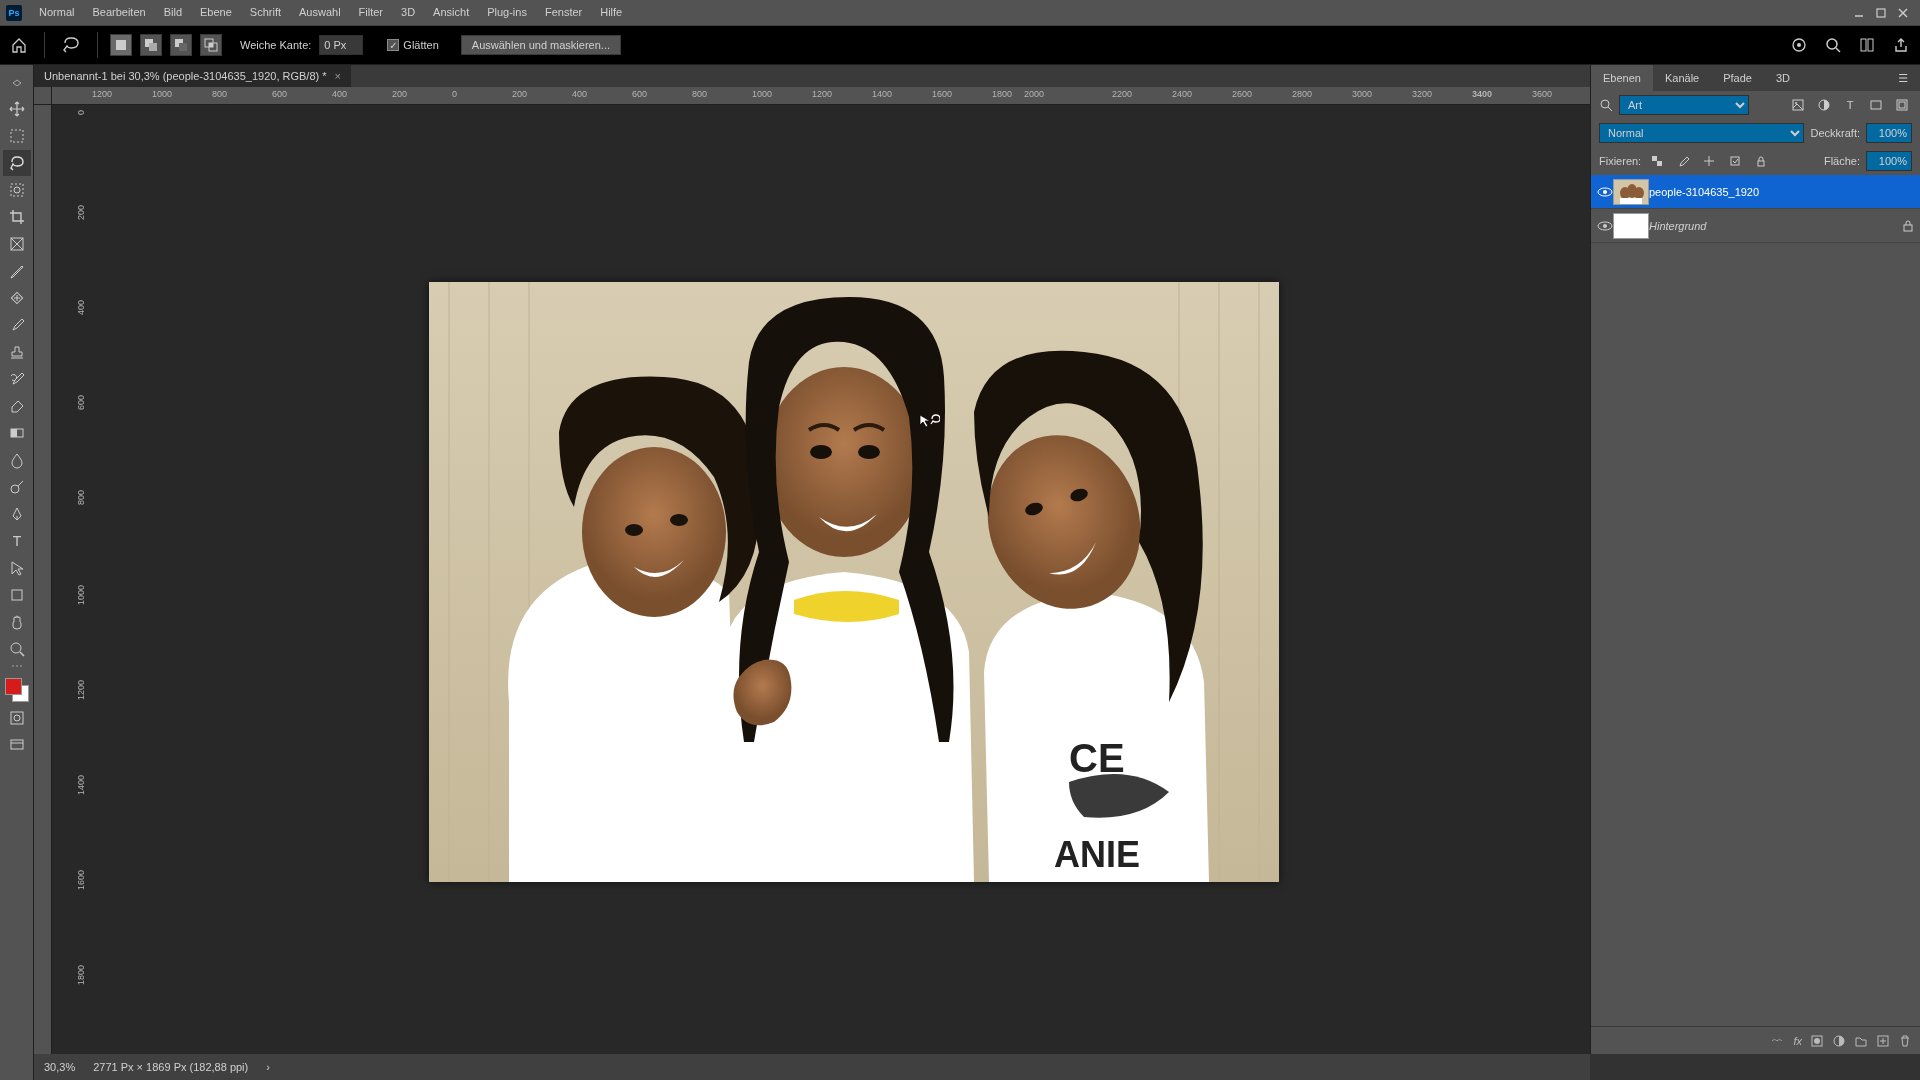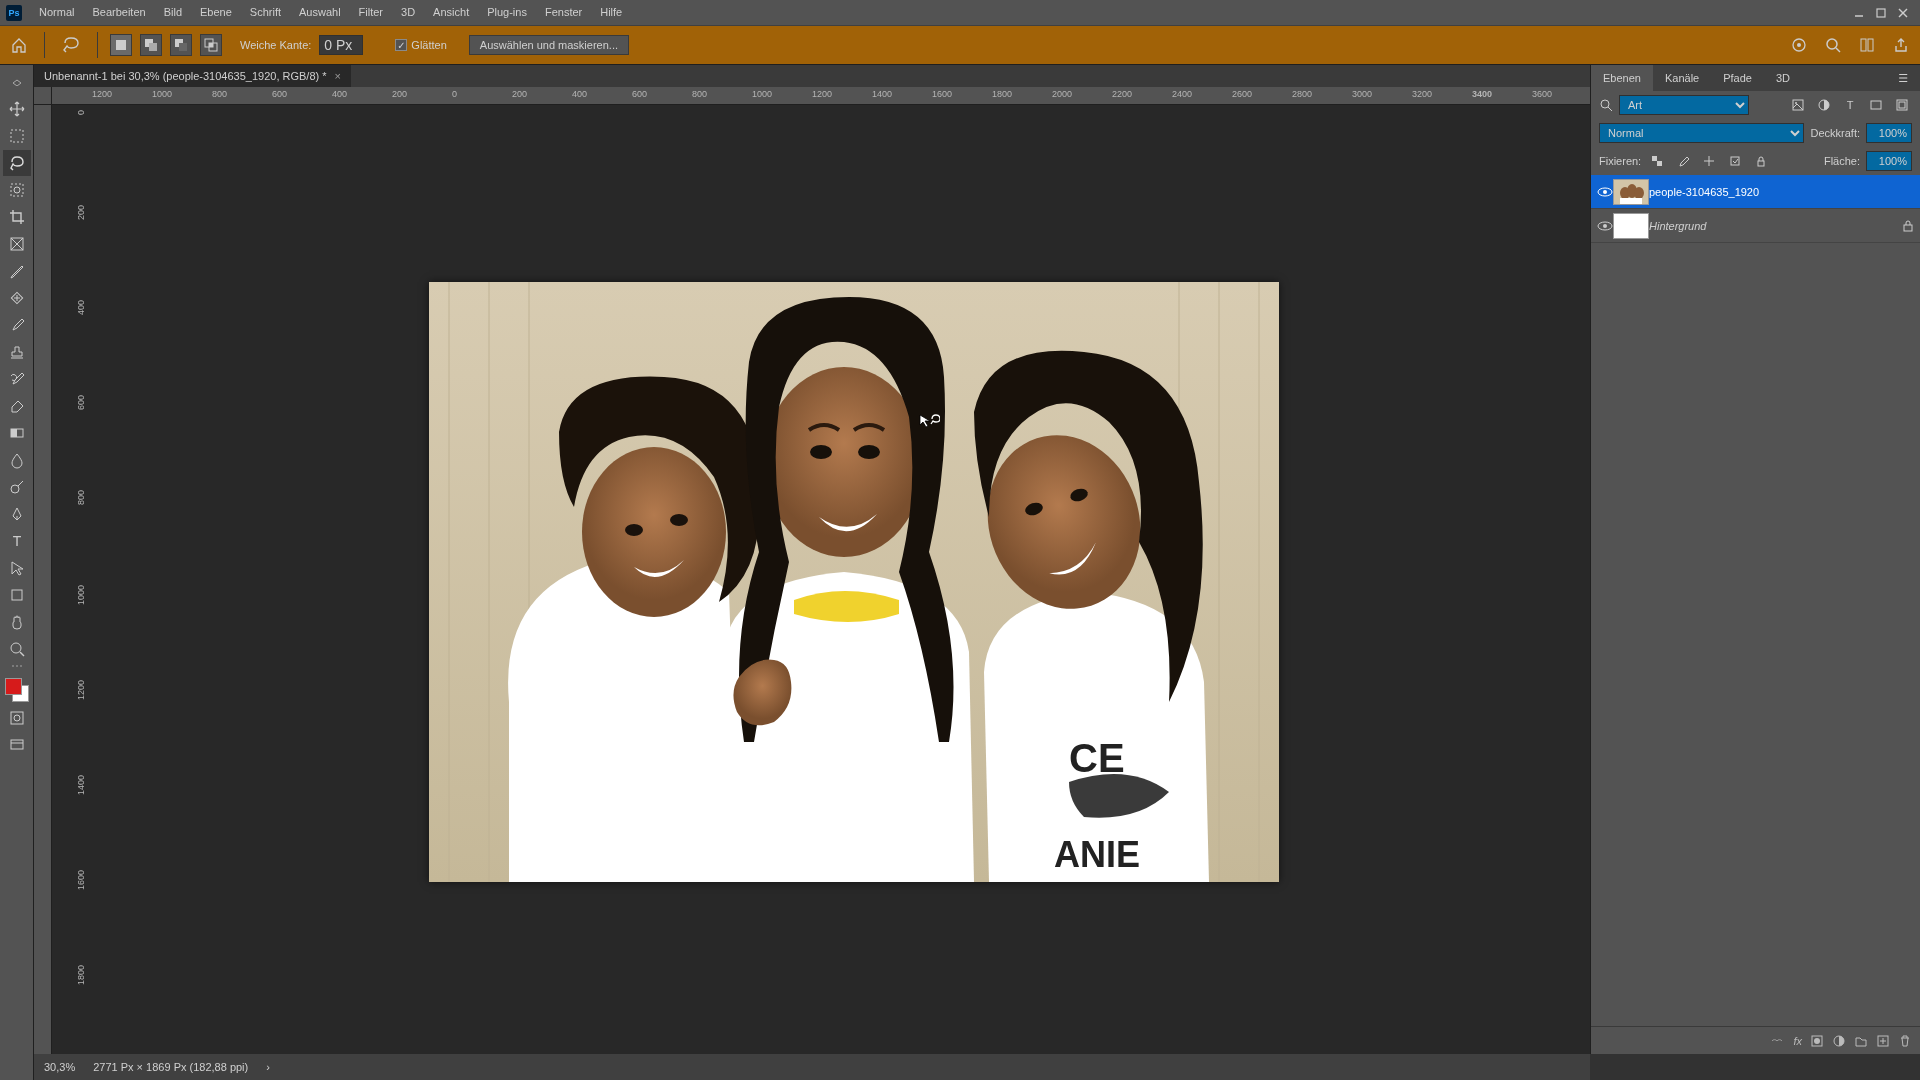--- a/index.html
+++ b/index.html
@@ -6,27 +6,27 @@
 body { background: #323232; width: 1920px; height: 1080px; overflow: hidden; color: #d0d0d0; font-size: 11px; }
 
 
 .menubar { height: 25px; background: #535353; display: flex; align-items: center; padding: 0 6px; }
 .menubar .logo { width: 16px; height: 16px; background: #001d36; color: #31a8ff; display: flex; align-items: center; justify-content: center; font-size: 9px; font-weight: bold; border-radius: 2px; margin-right: 8px; }
 .menubar .mi { padding: 0 9px; line-height: 25px; cursor: default; }
 .menubar .spacer { flex: 1; }
 .menubar .winbtn { width: 22px; height: 22px; display: flex; align-items: center; justify-content: center; cursor: default; }
 
 
-.optbar { height: 40px; background: #a16207; border-top: 1px solid #404040; border-bottom: 1px solid #1f1f1f; display: flex; align-items: center; padding: 0 6px; gap: 8px; }
+.optbar { height: 40px; background: #000000; border-top: 1px solid #404040; border-bottom: 1px solid #1f1f1f; display: flex; align-items: center; padding: 0 6px; gap: 8px; }
 .optbar .home { width: 26px; height: 26px; display: flex; align-items: center; justify-content: center; }
 .optbar .toolicon { width: 28px; height: 28px; display: flex; align-items: center; justify-content: center; }
 .optbar .sep { width: 1px; height: 26px; background: #3a3a3a; margin: 0 4px; }
 .optbar .modebtn { width: 22px; height: 22px; background: #535353; border: 1px solid #3a3a3a; display: flex; align-items: center; justify-content: center; }
 .optbar .modebtn.active { background: #6a6a6a; }
-.optbar input[type=text] { background: #393939; border: 1px solid #303030; color: #d0d0d0; height: 20px; width: 44px; padding: 0 4px; font-size: 14px; }
+.optbar input[type=text] { background: #393939; border: 1px solid #303030; color: #d0d0d0; height: 20px; width: 44px; padding: 0 4px; font-size: 11px; }
 .optbar .chk { width: 12px; height: 12px; border: 1px solid #8a8a8a; background: #535353; display: inline-flex; align-items: center; justify-content: center; margin-right: 4px; }
 .optbar .chk.checked::after { content: "✓"; font-size: 10px; color: #d0d0d0; }
 .optbar .btn { background: #535353; border: 1px solid #3a3a3a; padding: 3px 10px; cursor: default; }
 .optbar .rbtn { width: 26px; height: 26px; display: flex; align-items: center; justify-content: center; }
 
 
 .tools { position: absolute; left: 0; top: 65px; bottom: 0; width: 34px; background: #535353; border-right: 1px solid #1f1f1f; display: flex; flex-direction: column; align-items: center; padding-top: 4px; gap: 1px; }
 .tools .tool { width: 28px; height: 26px; display: flex; align-items: center; justify-content: center; position: relative; cursor: default; }
 .tools .tool.sel { background: #3a3a3a; }
 .tools .colors { margin-top: 6px; position: relative; width: 28px; height: 28px; }
@@ -143,21 +143,21 @@
     </div>
   <div class="modebtn">
       <svg width="14" height="14">
         <rect x="1" y="1" width="8" height="8" fill="none" stroke="#ccc"></rect>
         <rect x="5" y="5" width="8" height="8" fill="none" stroke="#ccc"></rect>
         <rect x="5" y="5" width="4" height="4" fill="#ccc"></rect>
       </svg>
     </div>
   <span style="margin-left:10px">Weiche Kante:</span>
   <input type="text" value="0 Px" style="">
-  <span style="display:flex;align-items:center;margin-left:24px">
+  <span style="display:flex;align-items:center;margin-left:16px">
       <span class="chk checked"></span>
       <span>Glätten</span>
     </span>
   <div class="btn" style="margin-left:14px">Auswählen und maskieren...</div>
   <div class="spacer" style="flex:1"></div>
   <div class="rbtn">
       <svg width="18" height="18">
         <circle cx="9" cy="9" r="6" fill="none" stroke="#ccc" stroke-width="1.3"></circle>
         <circle cx="9" cy="9" r="2" fill="#ccc"></circle>
       </svg>
@@ -346,21 +346,21 @@
       <span class="rtick h" style="left: 360px;">0</span>
       <span class="rtick h" style="left: 420px;">200</span>
       <span class="rtick h" style="left: 480px;">400</span>
       <span class="rtick h" style="left: 540px;">600</span>
       <span class="rtick h" style="left: 600px;">800</span>
       <span class="rtick h" style="left: 660px;">1000</span>
       <span class="rtick h" style="left: 720px;">1200</span>
       <span class="rtick h" style="left: 780px;">1400</span>
       <span class="rtick h" style="left: 840px;">1600</span>
       <span class="rtick h" style="left: 900px;">1800</span>
-      <span class="rtick h" style="left: 960px; text-align: right;">2000</span>
+      <span class="rtick h" style="left: 932px; text-align: right;">2000</span>
       <span class="rtick h" style="left: 1020px;">2200</span>
       <span class="rtick h" style="left: 1080px;">2400</span>
       <span class="rtick h" style="left: 1140px;">2600</span>
       <span class="rtick h" style="left: 1200px;">2800</span>
       <span class="rtick h" style="left: 1260px;">3000</span>
       <span class="rtick h" style="left: 1320px;">3200</span>
       <span class="rtick h" style="left: 1380px; font-weight: bold;">3400</span>
       <span class="rtick h" style="left: 1440px;">3600</span>
       <span class="rtick h" style="left: 1500px;">3800</span>
     </div>

